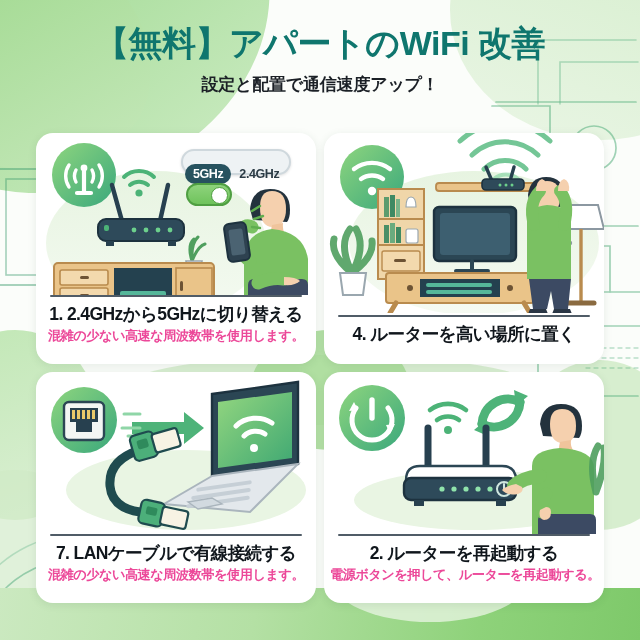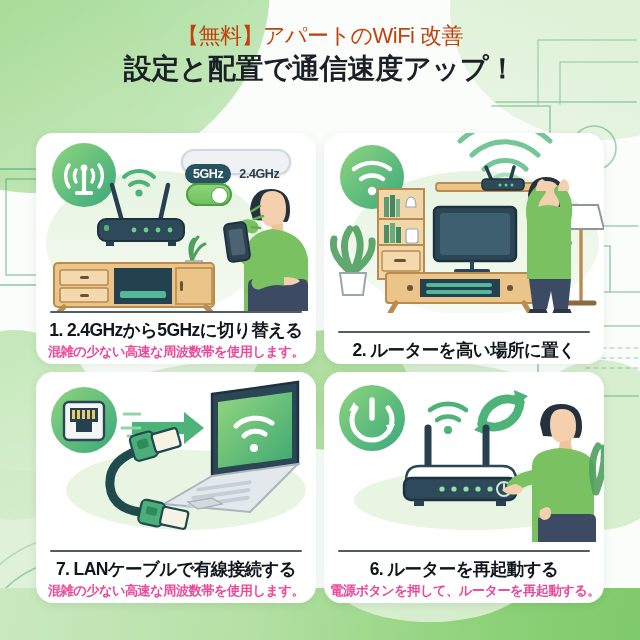--- a/index.html
+++ b/index.html
@@ -105,30 +105,30 @@
   .line-art { position: absolute; stroke-linecap: round; }
 
   
   .header {
     position: absolute;
     left: 0; right: 0; top: 22px;
     text-align: center;
     z-index: 5;
   }
   .title {
-    font-size: 22px;
-    font-weight: 400;
+    font-size: 34px;
+    font-weight: 700;
     letter-spacing: -0.5px;
-    color: #c2410c;
+    color: #0f766e;
     line-height: 1.25;
     white-space: nowrap;
   }
   .subtitle {
-    margin-top: 0;
-    font-size: 28px;
+    margin-top: 8px;
+    font-size: 17px;
     font-weight: 700;
     color: #1b2026;
     letter-spacing: -0.2px;
     white-space: nowrap;
   }
 
   
   .grid {
     position: absolute;
     left: 36px; top: 133px;
@@ -152,21 +152,21 @@
 
   .illus {
     position: relative;
     flex: 1 1 auto;
     overflow: hidden;
   }
   .illus svg { position: absolute; left: 0; top: 0; }
 
   .card-footer {
     flex: 0 0 auto;
-    padding: 0 6px 4px;
+    padding: 0 6px 20px;
     text-align: center;
   }
   .card-title {
     font-size: 17.5px;
     font-weight: 700;
     color: #10161c;
     letter-spacing: -0.6px;
     line-height: 1.15;
     white-space: nowrap;
   }
@@ -493,21 +493,21 @@
             <path d="M212 58 q 0 -10 6 -12 q 6 2 5 12 z" fill="#f5d0ae"></path>
             <path d="M234 58 q 0 -10 6 -12 q 6 2 5 12 z" fill="#f5d0ae"></path>
 
             <path d="M206 176 h 16 l 2 5 h -20 z" fill="#2b3746"></path>
             <path d="M230 176 h 16 l 2 5 h -20 z" fill="#2b3746"></path>
           </g>
         </svg>
       </div>
       <div class="divider"></div>
       <div class="card-footer">
-        <div class="card-title">2. ルーターを高い場所に置く</div>
+        <div class="card-title">4. ルーターを高い場所に置く</div>
       </div>
     </div>
 
     <div class="card">
       <div class="illus">
         <svg width="280" height="170" viewBox="0 0 280 170">
           <defs>
             <linearGradient id="g3" x1="0" y1="0" x2="1" y2="1">
               <stop offset="0" stop-color="#8ed57e"></stop>
                 <stop offset="1" stop-color="#3aa87c"></stop>
@@ -642,19 +642,19 @@
             <path d="M216 138 q -2 8 4 10 q 7 0 7 -8 q 0 -5 -5 -5 z" fill="#f5d0ae"></path>
           </g>
 
           <g opacity=".9">
             <path d="M272 120 q -8 -30 2 -46 M272 120 q 10 -26 8 -44" stroke="#4f9f5e" stroke-width="7" fill="none" stroke-linecap="round"></path>
           </g>
         </svg>
       </div>
       <div class="divider"></div>
       <div class="card-footer">
-        <div class="card-title">6. ルーターを再起動する</div>
+        <div class="card-title">2. ルーターを再起動する</div>
         <div class="card-sub">電源ボタンを押して、ルーターを再起動する。</div>
       </div>
     </div>
 
   </div>
 </div>
 
 </body></html>

